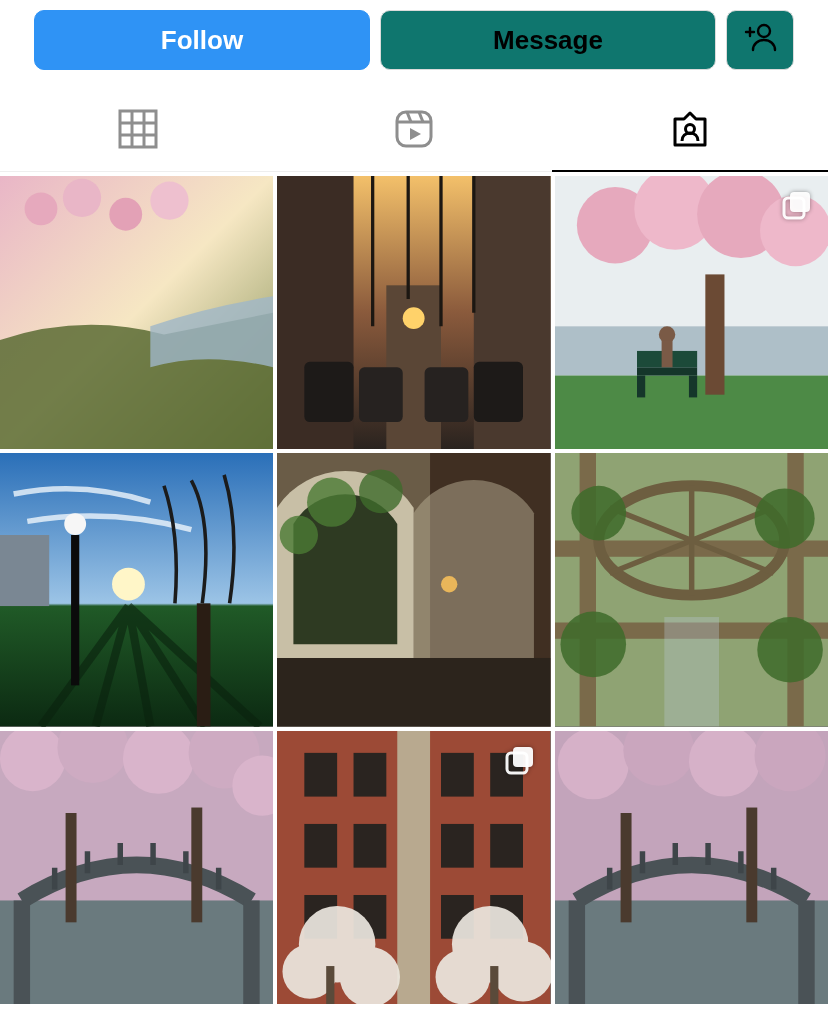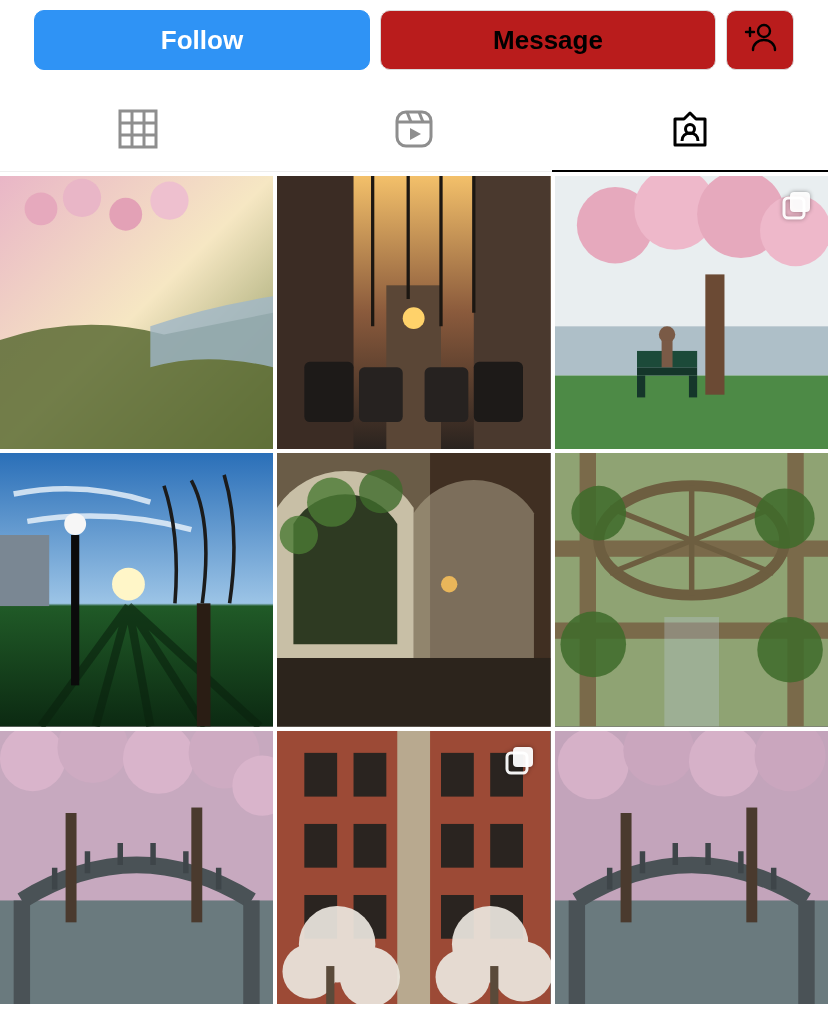--- a/index.html
+++ b/index.html
@@ -13,21 +13,21 @@
     .action-bar {
       display: flex;
       gap: 10px;
       padding: 10px 34px 20px 34px;
     }
     .btn {
       flex: 1;
       height: 60px;
       border-radius: 10px;
       border: 1.5px solid #dbdbdb;
-      background: #b91c1c;
+      background: #0f766e;
       font-size: 26px;
       font-weight: 600;
       color: #000;
       display: flex;
       align-items: center;
       justify-content: center;
       cursor: pointer;
     }
     .btn-primary {
       background: #2f93f5;

